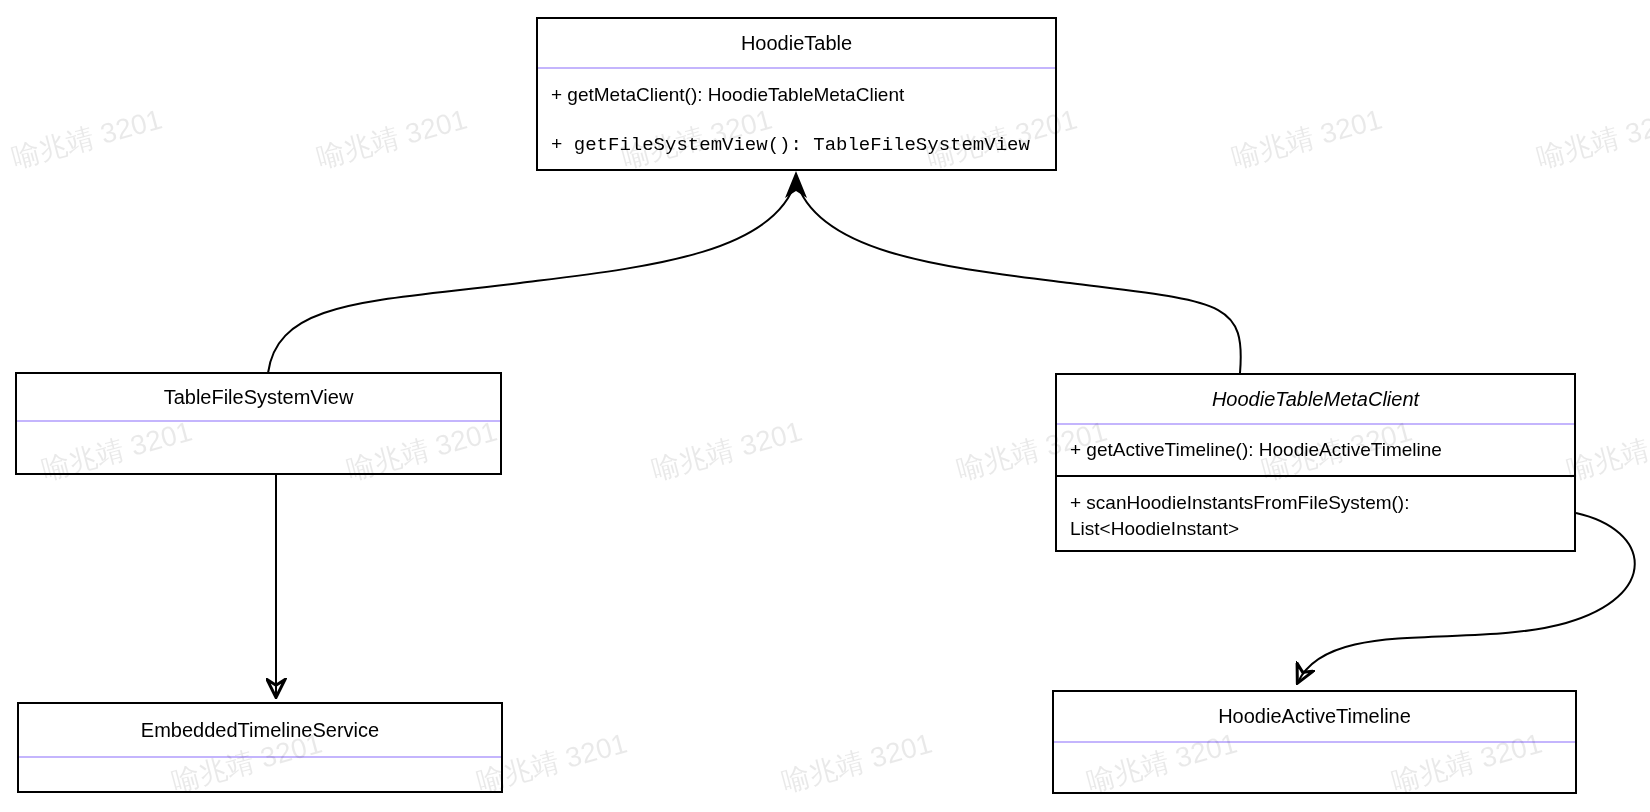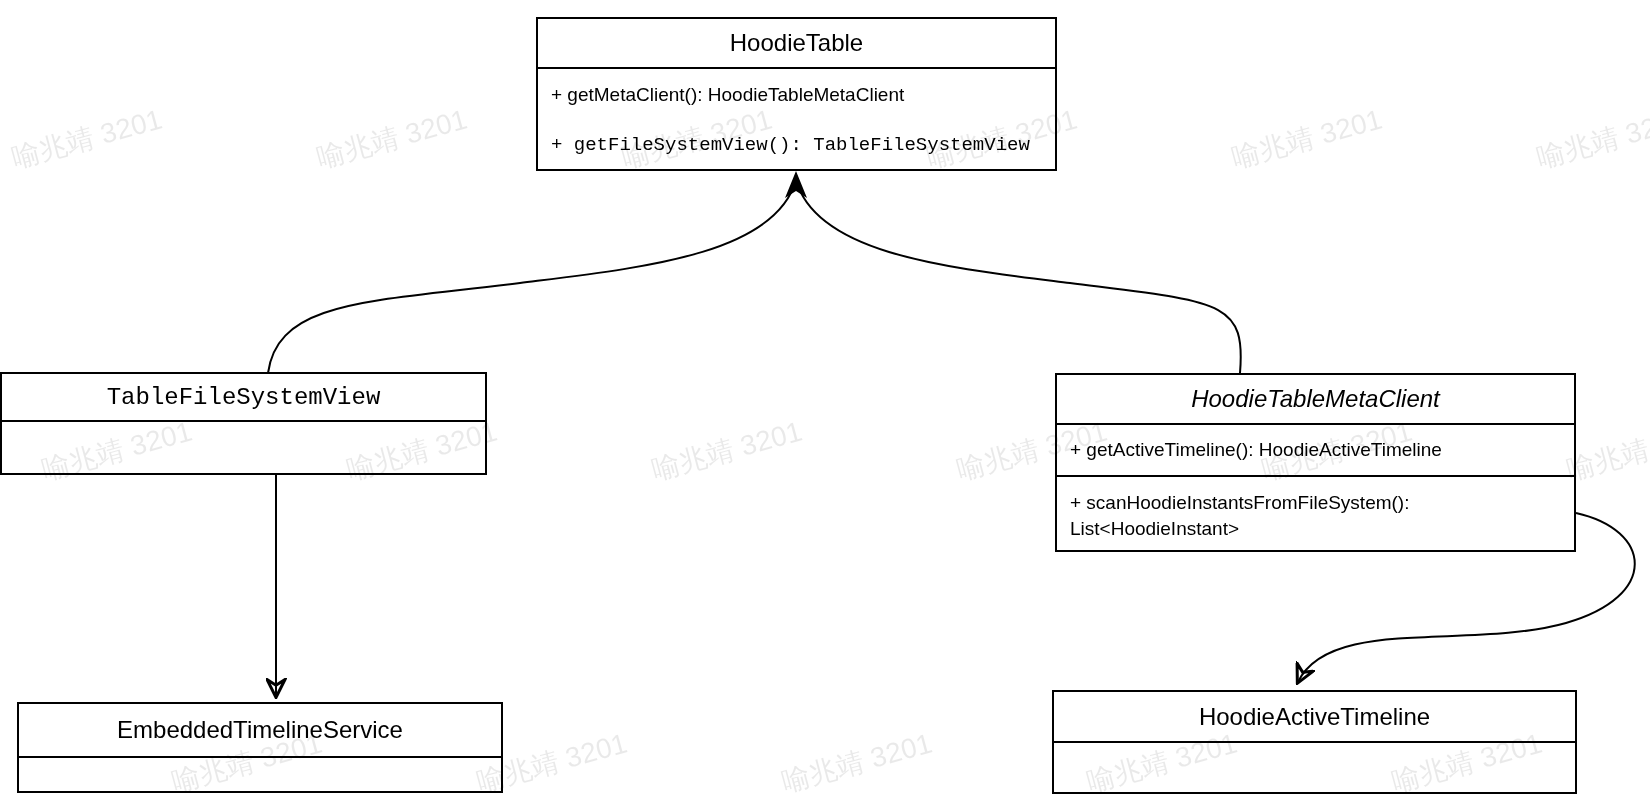--- a/index.html
+++ b/index.html
@@ -13,23 +13,23 @@
   }
   .uml-class{
     position:absolute;
     background:#ffffff;
     border:2px solid #000;
     box-sizing:border-box;
     z-index:2;
   }
   .uml-title{
     display:flex;align-items:center;justify-content:center;
-    font-size:24px;
+    font-size:20px;
     box-sizing:border-box;
-    border-bottom:2px solid #000000;
+    border-bottom:2px solid #c4b5fd;
     white-space:nowrap;
   }
   .uml-compartment{
     box-sizing:border-box;
     font-size:19px;
     line-height:26px;
     padding:12px 13px 0 13px;
     text-align:left;
   }
   .uml-compartment + .uml-compartment{
@@ -62,21 +62,21 @@
 <div id="canvas">
 
   <div class="uml-class" style="left:536px;top:17px;width:521px;height:154px;">
     <div class="uml-title" style="height:50px;">HoodieTable</div>
     <div class="uml-compartment" style="height:88px;padding-top:13px;">
       <div class="uml-method">+ getMetaClient(): HoodieTableMetaClient</div>
       <div class="uml-method">+ getFileSystemView(): TableFileSystemView</div>
     </div>
   </div>
 
-  <div class="uml-class" style="left:0;top:372px;width:487px;height:103px;font-family:Liberation Mono, monospace;">
+  <div class="uml-class" style="left:15px;top:372px;width:487px;height:103px;">
     <div class="uml-title" style="height:48px;">TableFileSystemView</div>
     <div class="uml-compartment" style="height:51px;"></div>
   </div>
 
   <div class="uml-class" style="left:1055px;top:373px;width:521px;height:179px;">
     <div class="uml-title" style="height:50px;font-style:italic;">HoodieTableMetaClient</div>
     <div class="uml-compartment" style="height:50px;">
       <div class="uml-method">+ getActiveTimeline(): HoodieActiveTimeline</div>
     </div>
     <div class="uml-compartment" style="height:73px;padding-top:13px;">

